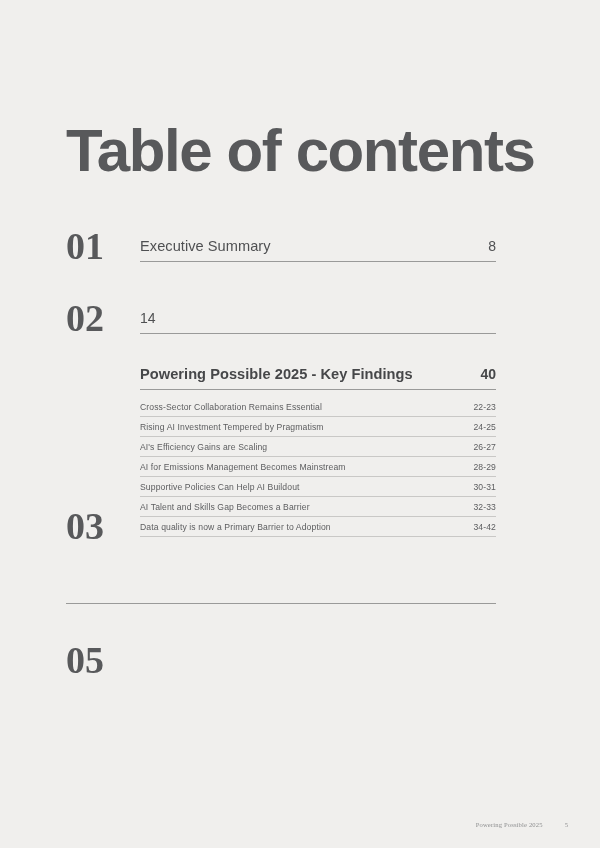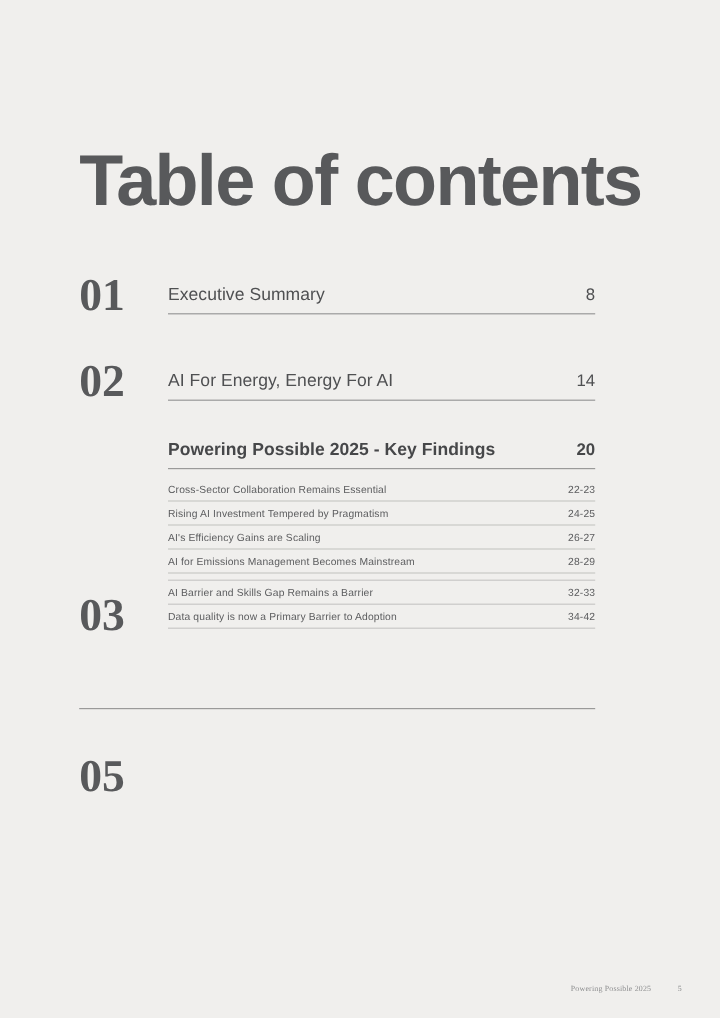--- a/index.html
+++ b/index.html
@@ -196,35 +196,34 @@
             <div class="rule-main"></div>
           </div>
         </div>
       </div>
       <div class="gap-lg"></div>
       <div class="toc-section">
         <div class="section-row">
           <div class="section-number">02</div>
           <div class="section-main">
             <div class="section-head">
-              <span class="section-title">AI For Energy, Energy For AI</span>
               <span class="section-page">14</span>
             </div>
             <div class="rule-main"></div>
           </div>
         </div>
       </div>
       <div class="gap-lg"></div>
       <div class="toc-section emphasis">
         <div class="section-row">
           <div class="section-number">03</div>
           <div class="section-main">
             <div class="section-head">
               <span class="section-title">Powering Possible 2025 - Key Findings</span>
-              <span class="section-page">20</span>
+              <span class="section-page">40</span>
             </div>
             <div class="rule-main"></div>
             <div class="subs">
               <div class="sub-row">
                 <span class="sub-title">Cross-Sector Collaboration Remains Essential</span>
                 <span class="sub-page">22-23</span>
               </div>
               <div class="rule-sub"></div>
               <div class="sub-row">
                 <span class="sub-title">Rising AI Investment Tempered by Pragmatism</span>
@@ -234,23 +233,27 @@
               <div class="sub-row">
                 <span class="sub-title">AI's Efficiency Gains are Scaling</span>
                 <span class="sub-page">26-27</span>
               </div>
               <div class="rule-sub"></div>
               <div class="sub-row">
                 <span class="sub-title">AI for Emissions Management Becomes Mainstream</span>
                 <span class="sub-page">28-29</span>
               </div>
               <div class="rule-sub"></div>
-              <div class="rule-sub"></div>
-              <div class="sub-row">
-                <span class="sub-title">AI Barrier and Skills Gap Remains a Barrier</span>
+              <div class="sub-row">
+                <span class="sub-title">Supportive Policies Can Help AI Buildout</span>
+                <span class="sub-page">30-31</span>
+              </div>
+              <div class="rule-sub"></div>
+              <div class="sub-row">
+                <span class="sub-title">AI Talent and Skills Gap Becomes a Barrier</span>
                 <span class="sub-page">32-33</span>
               </div>
               <div class="rule-sub"></div>
               <div class="sub-row">
                 <span class="sub-title">Data quality is now a Primary Barrier to Adoption</span>
                 <span class="sub-page">34-42</span>
               </div>
               <div class="rule-sub"></div>
             </div>
           </div>

